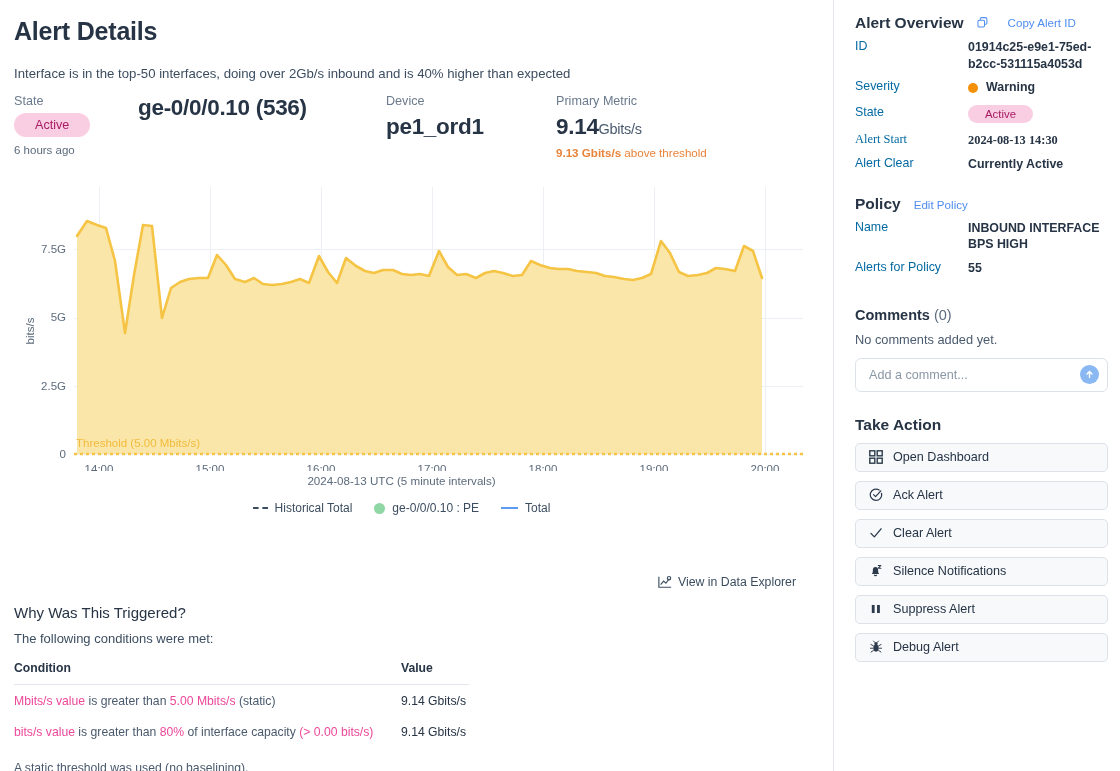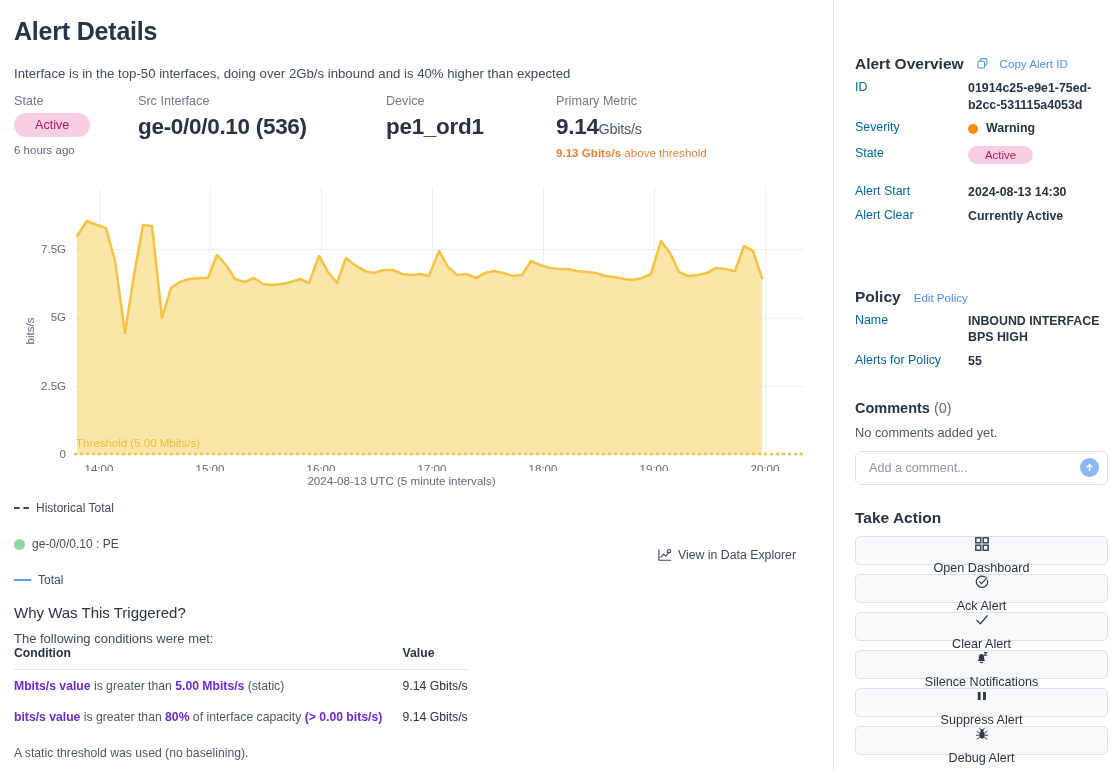--- a/index.html
+++ b/index.html
@@ -46,58 +46,58 @@
 
   
   .chart-wrap { position:relative; margin-top:22px; height:355px; }
   .chart-svg { display:block; }
   .chart-xtitle {
     text-align:center; font-size:11.6px; color:#5c6b7c;
     margin-top:3px; width:775px;
   }
   .legend {
     display:flex; justify-content:center; 
-    gap:22px; margin-top:14px; width:775px;flex-direction:column;
+    gap:22px; margin-top:14px; width:775px;
   }
   .legend-item { display:flex; align-items:center; gap:7px; font-size:12px; color:#3c4d60; }
   .lg-dash { width:15px; height:0; border-top:2.4px dashed #3c4d60; }
   .lg-dot  { width:11px; height:11px; border-radius:50%; background:#8fd7a4; }
   .lg-line { width:17px; height:0; border-top:2.4px solid #5b9cf0; }
 
   .explorer-link {
-    position:absolute; right:37px; top:548px;
+    position:absolute; right:37px; top:575px;
     font-size:12.3px; color:#3c4d60;
     display:flex; align-items:center; gap:6px; cursor:pointer;
   }
 
   
   .why { position:absolute; top:604px; left:14px; width:790px; }
   .why h2 { font-size:15px; font-weight:normal; color:#263445; margin:0; }
   .why-sub { font-size:13px; color:#3c4d60; margin-top:10px; }
-  table.cond { width:455px; border-collapse:collapse; }
+  table.cond { width:455px; border-collapse:collapse; margin-top:15px; }
   table.cond th {
     text-align:left; font-size:12.2px; font-weight:bold; color:#263445;
     padding:0 0 9px 0; border-bottom:1px solid #e2e6ec;
   }
   table.cond th.val, table.cond td.val { padding-left:14px; white-space:nowrap; }
   table.cond td {
     font-size:12.2px; color:#4a5a6d; padding:9px 0 8px 0; vertical-align:top;
   }
-  table.cond td b { color:#6d28d9; font-weight:bold; }
+  table.cond td b { color:#ec4899; font-weight:normal; }
   table.cond td.val { color:#263445; }
   .why-note { font-size:12.2px; color:#4a5a6d; margin-top:14px; }
 
   
   .sidebar {
     width:287px; height:771px; border-left:1px solid #e4e8ed;
     padding:14px 12px 0 21px;
   }
   .sb-head { display:flex; align-items:baseline; gap:13px; }
-  .sb-title { font-size:15.5px; font-weight:bold; color:#263445;margin-top:41px; }
-  .sb-link { font-size:11.6px; color:#4f8ef0; cursor:pointer; display:flex; align-items:center; gap:12px; }
+  .sb-title { font-size:15.5px; font-weight:bold; color:#263445; }
+  .sb-link { font-size:11.6px; color:#4f8ef0; cursor:pointer; display:flex; align-items:center; gap:20px; }
   .kv { display:flex; margin-top:7px; font-size:12.4px; align-items:flex-start; }
   .kv .k { width:113px; flex:0 0 113px; color:#0369a1; }
   .kv .v { color:#263445; font-weight:bold; line-height:1.35; }
   .sev { display:flex; align-items:center; gap:8px; }
   .sev-dot { width:10px; height:10px; border-radius:50%; background:#f79009; display:inline-block; }
   .badge-pink-sm {
     display:inline-block; background:#f9cee3; color:#a81a63;
     border-radius:12px; padding:3px 17px; font-size:11.4px;
   }
   .sb-section-gap { height:22px; }
@@ -118,42 +118,41 @@
   .send-btn {
     width:19px; height:19px; border-radius:50%; background:#8ab8f2;
     display:flex; align-items:center; justify-content:center; cursor:pointer;
     flex:0 0 19px;
   }
 
   .take-action-title { font-size:15.5px; font-weight:bold; color:#263445; margin-top:24px; }
   .action-btn {
     margin-top:9px; height:29px; border:1px solid #dde2e8; border-radius:5px;
     background:#f7f9fb; display:flex; align-items:center; gap:10px;
-    padding:0 13px; font-size:12.6px; color:#263445; cursor:pointer;flex-direction:column;
+    padding:0 13px; font-size:12.6px; color:#263445; cursor:pointer;
   }
   .action-btn svg { flex:0 0 auto; }
 </style>
 </head>
 <body>
 
 <div class="page">
 
   <div class="main">
 
     <h1 class="page-title">Alert Details</h1>
     <div class="summary">Interface is in the top-50 interfaces, doing over 2Gb/s inbound and is 40% higher than expected</div>
 
     <div class="kpis">
       <div class="kpi-state">
         <div class="kpi-label">State</div>
         <div class="badge-pink">Active</div>
         <div class="kpi-sub">6 hours ago</div>
       </div>
       <div class="kpi-src">
-        <div class="kpi-label">Src Interface</div>
         <div class="kpi-big">ge-0/0/0.10 (536)</div>
       </div>
       <div class="kpi-dev">
         <div class="kpi-label">Device</div>
         <div class="kpi-big">pe1_ord1</div>
       </div>
       <div class="kpi-metric">
         <div class="kpi-label">Primary Metric</div>
         <div class="kpi-big">
           <span>9.14</span><span class="unit">Gbits/s</span>
@@ -298,21 +297,21 @@
       <span class="k">Severity</span>
       <span class="v sev">
         <span class="sev-dot"></span>
         <span>Warning</span>
       </span>
     </div>
     <div class="kv" style="margin-top:9px;">
       <span class="k">State</span>
       <span class="badge-pink-sm">Active</span>
     </div>
-    <div class="kv" style="margin-top:20px;">
+    <div class="kv" style="margin-top:9px;font-family:Liberation Serif, serif;">
       <span class="k">Alert Start</span>
       <span class="v">2024-08-13 14:30</span>
     </div>
     <div class="kv">
       <span class="k">Alert Clear</span>
       <span class="v">Currently Active</span>
     </div>
 
     <div class="sb-section-gap"></div>
 

